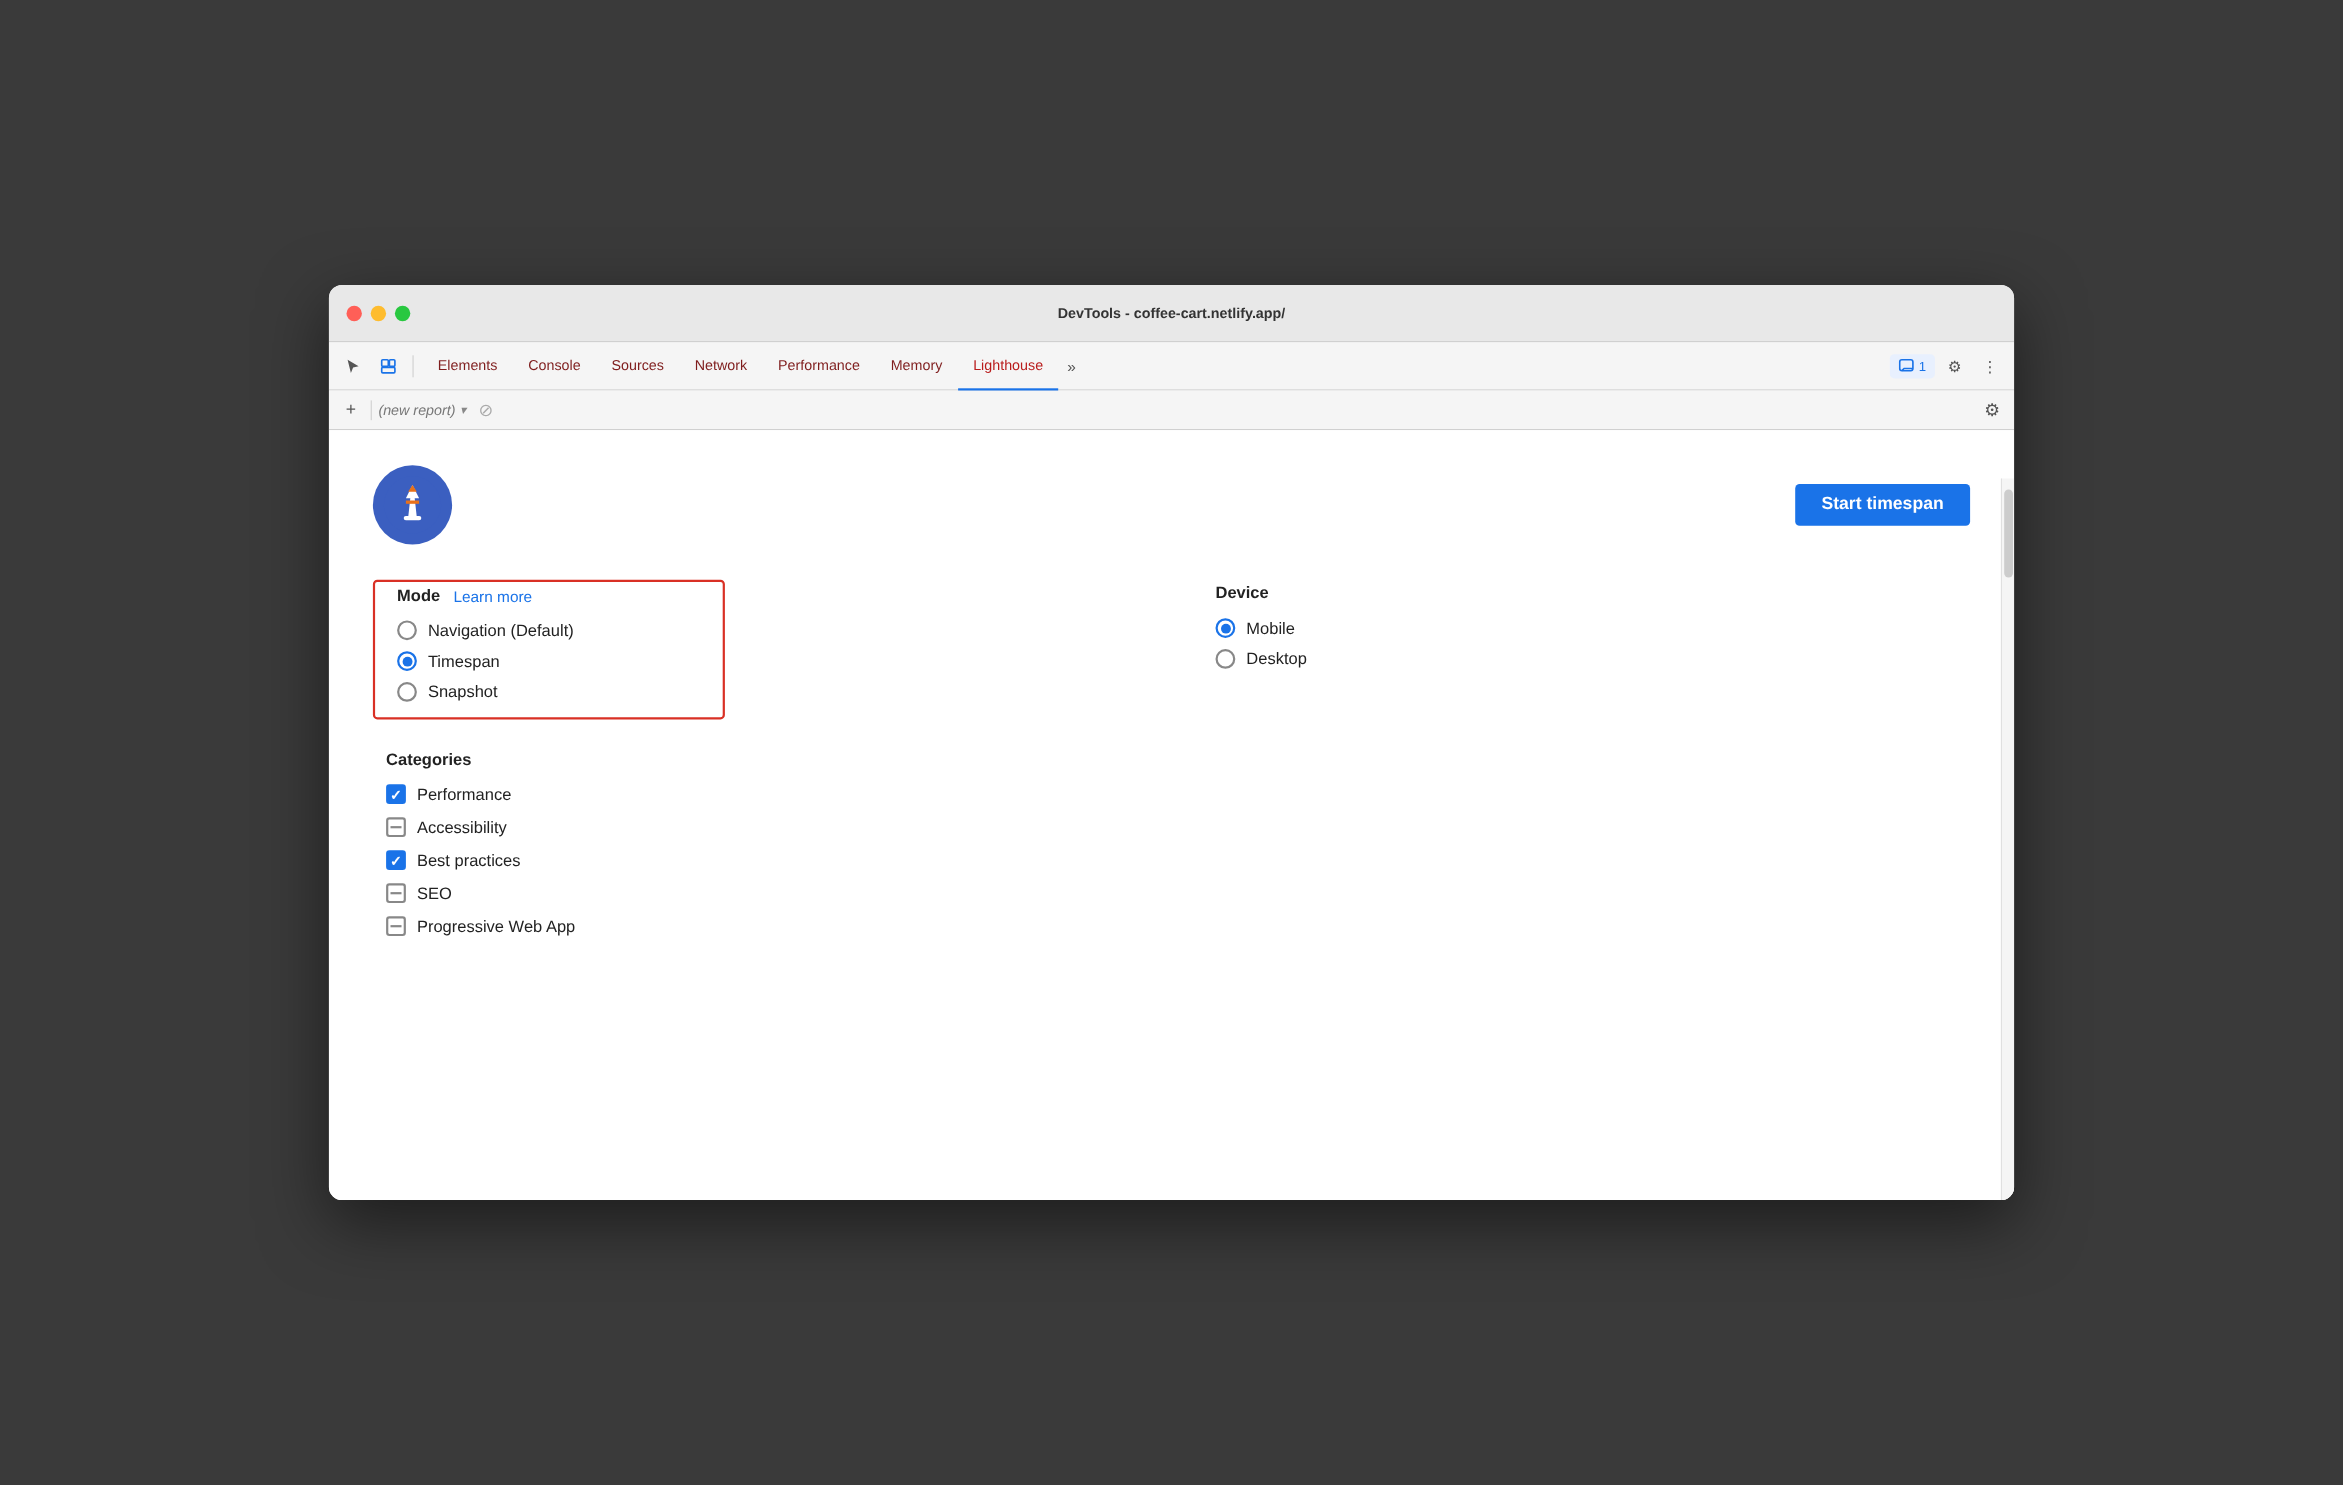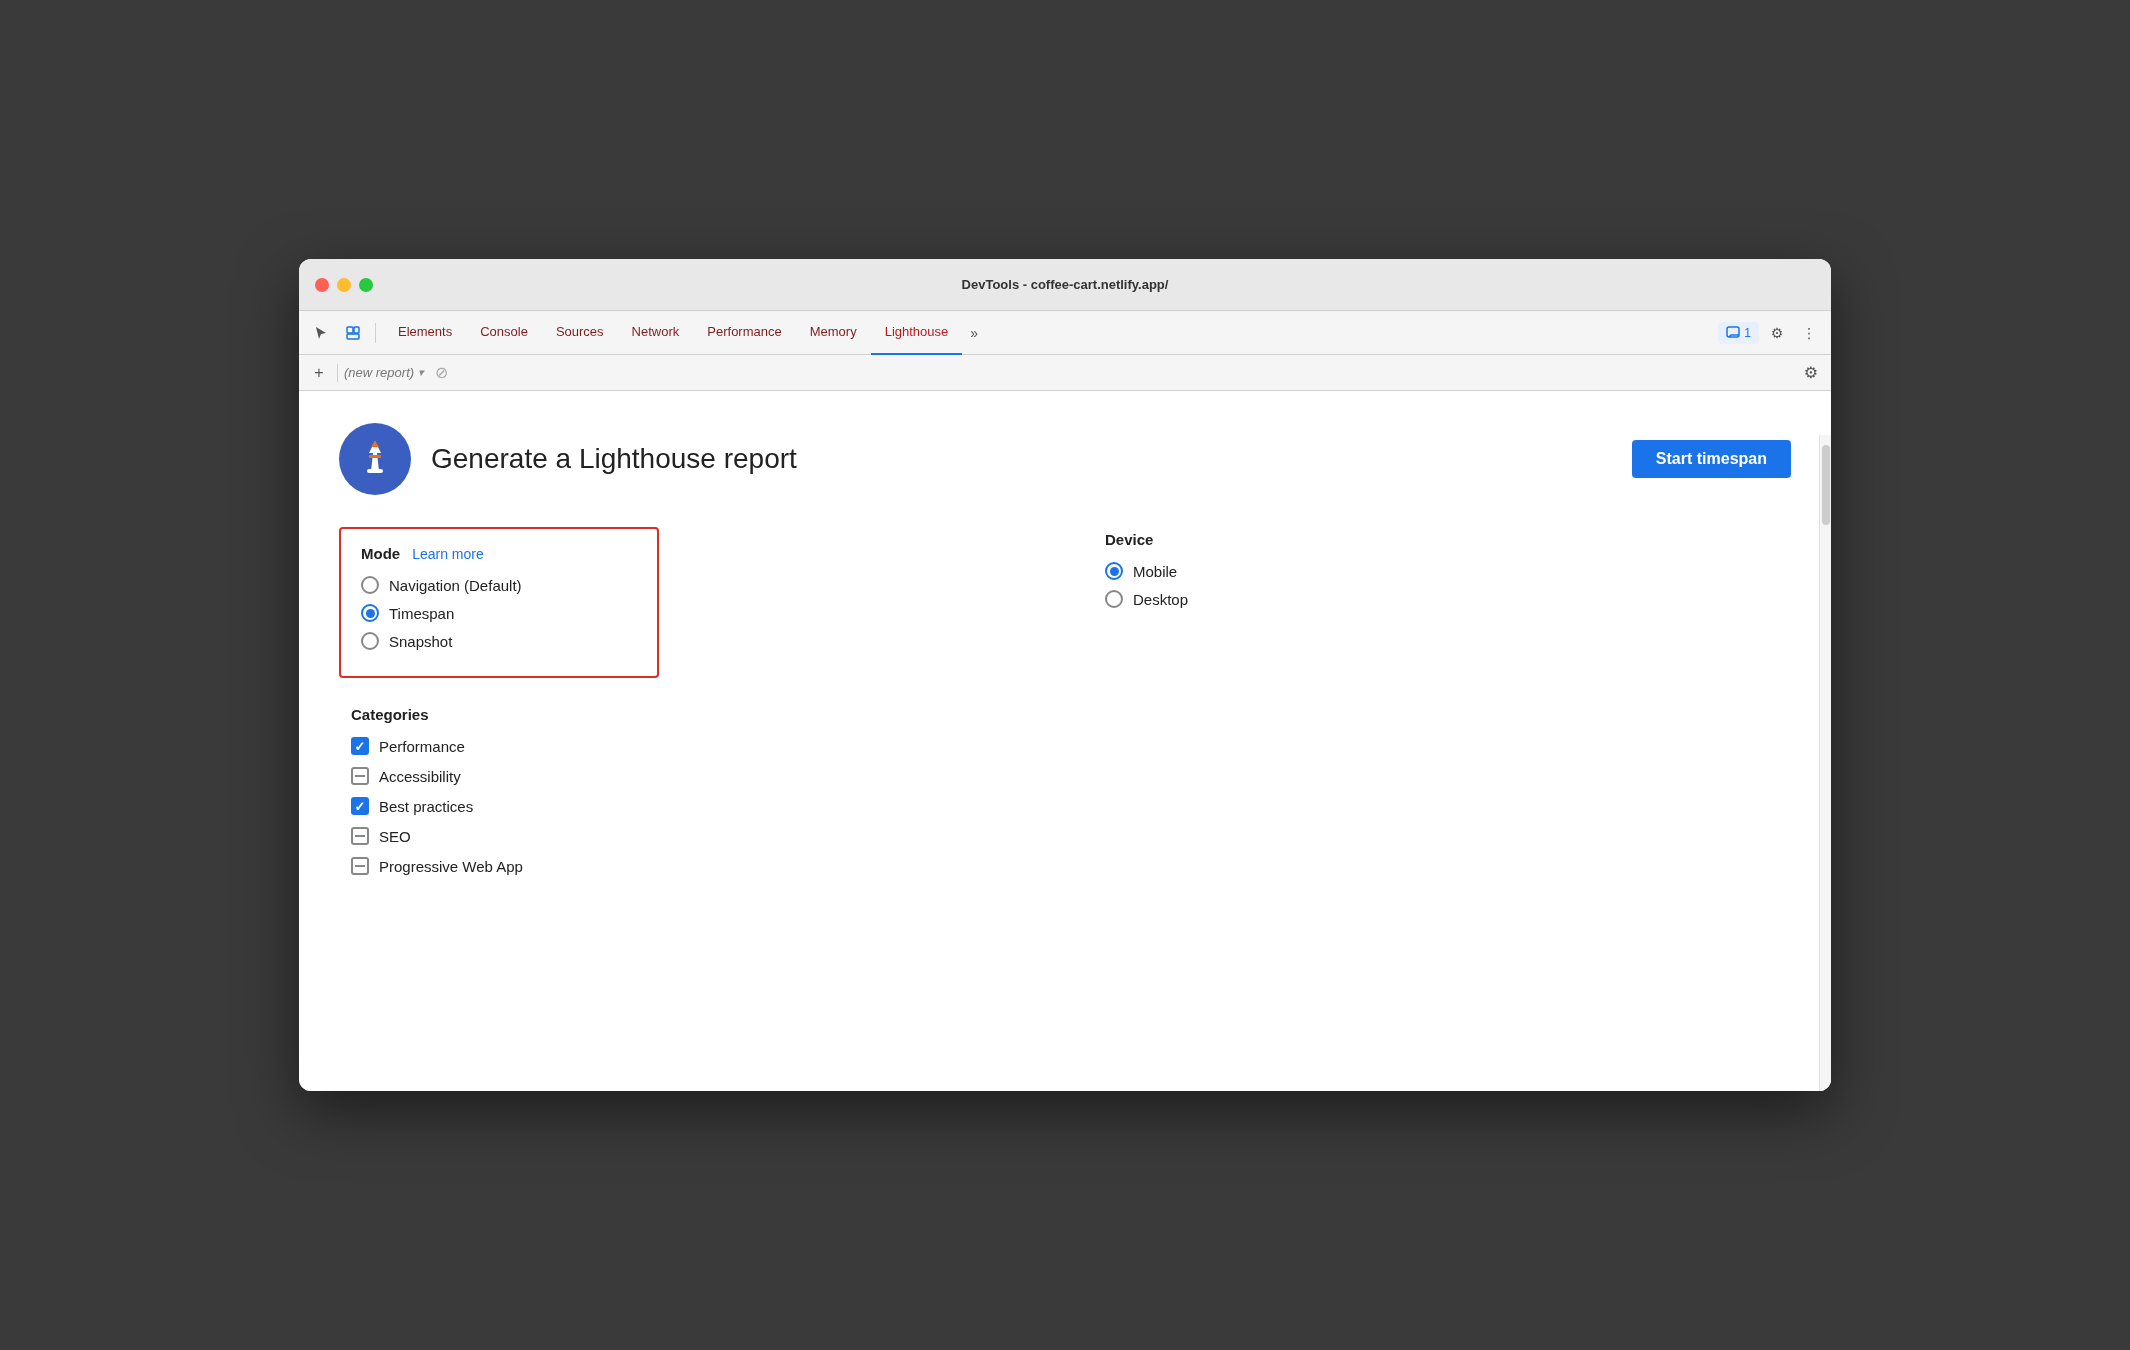--- a/index.html
+++ b/index.html
@@ -222,21 +222,21 @@
     .col-left {
       flex: 1;
     }
     .col-right {
       flex: 1;
     }
     
     .mode-box {
       border: 2px solid #d93025;
       border-radius: 4px;
-      padding: 16px 20px;
+      padding: 4px 20px;
       margin-bottom: 28px;
       display: inline-block;
       min-width: 320px;
     }
     .mode-header {
       display: flex;
       align-items: center;
       gap: 12px;
       margin-bottom: 14px;
     }
@@ -460,21 +460,20 @@
 
               <circle cx="26" cy="26" r="26" fill="#3b5fc0"></circle>
 
               <path d="M26 8 L32 20 L28 20 L30 38 L22 38 L24 20 L20 20 Z" fill="white"></path>
               <rect x="18" y="36" width="16" height="4" rx="2" fill="white"></rect>
 
               <path d="M22 14 L26 8 L30 14 Z" fill="#e8711a"></path>
               <rect x="20" y="22" width="12" height="3" fill="#e8711a"></rect>
             </svg>
           </div>
-          <h1 class="header-title">Generate a Lighthouse report</h1>
         </div>
         <button class="start-btn">Start timespan</button>
       </div>
 
       <div class="two-col">
 
         <div class="col-left">
 
           
           <div class="mode-box">

